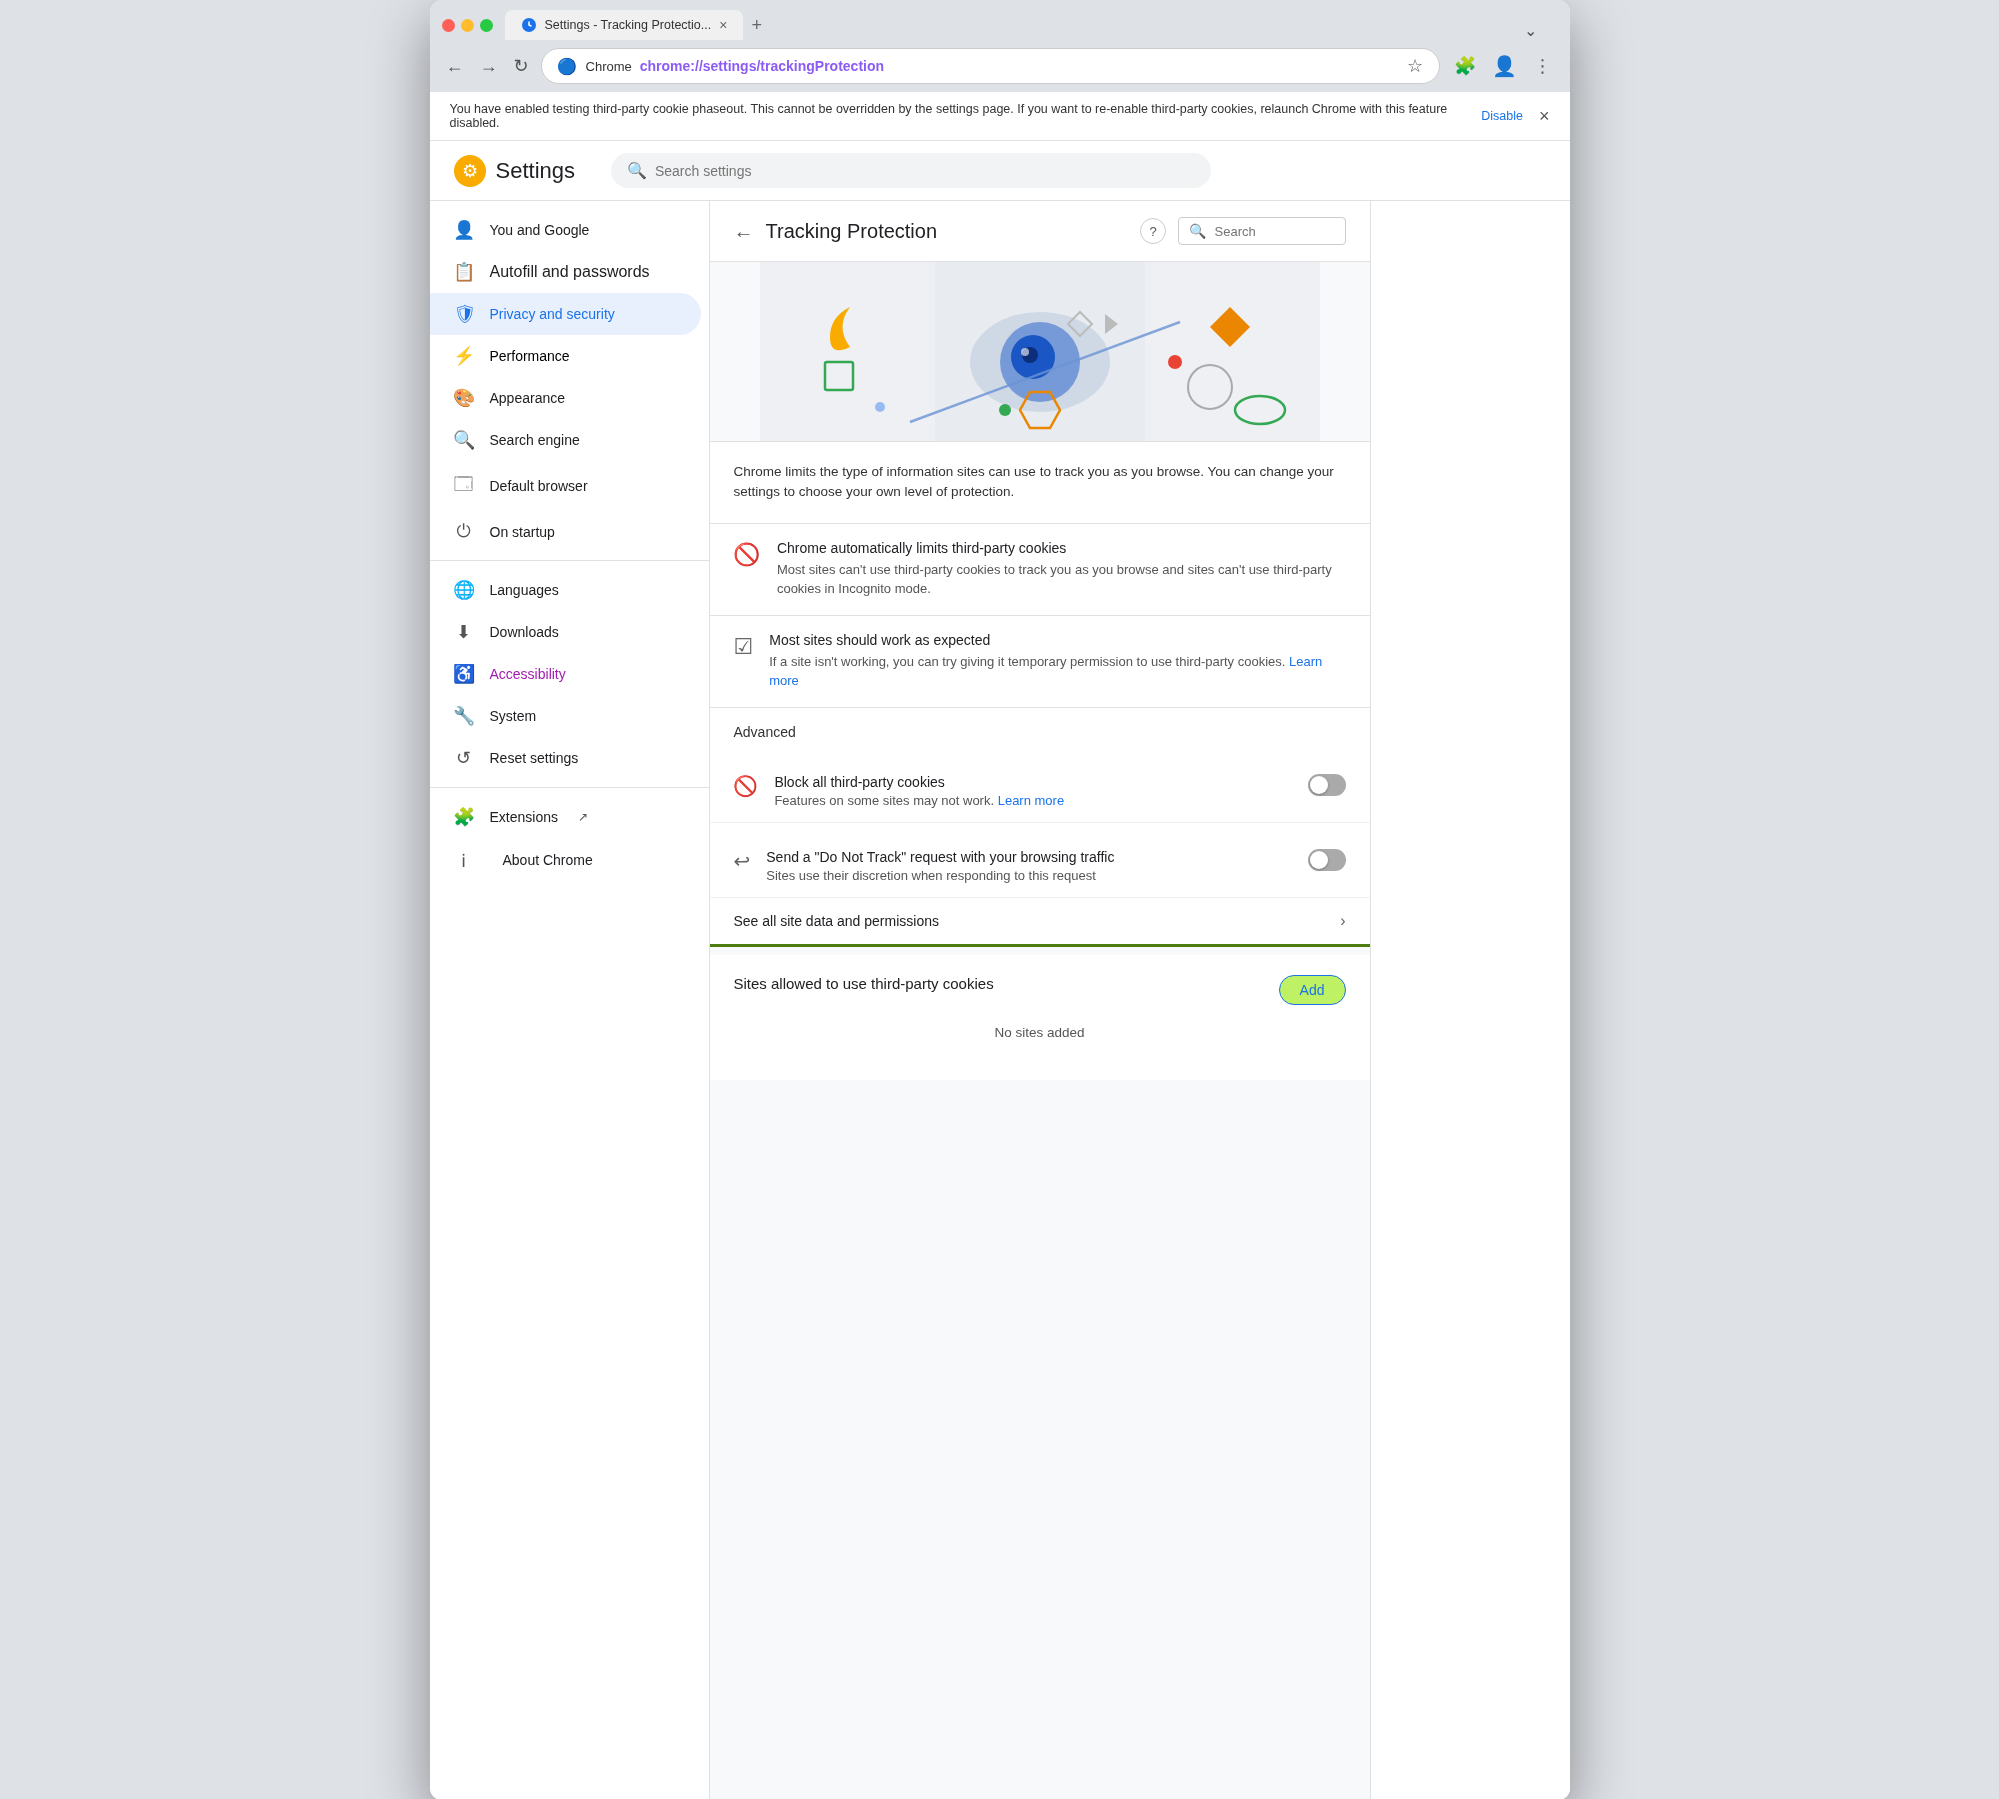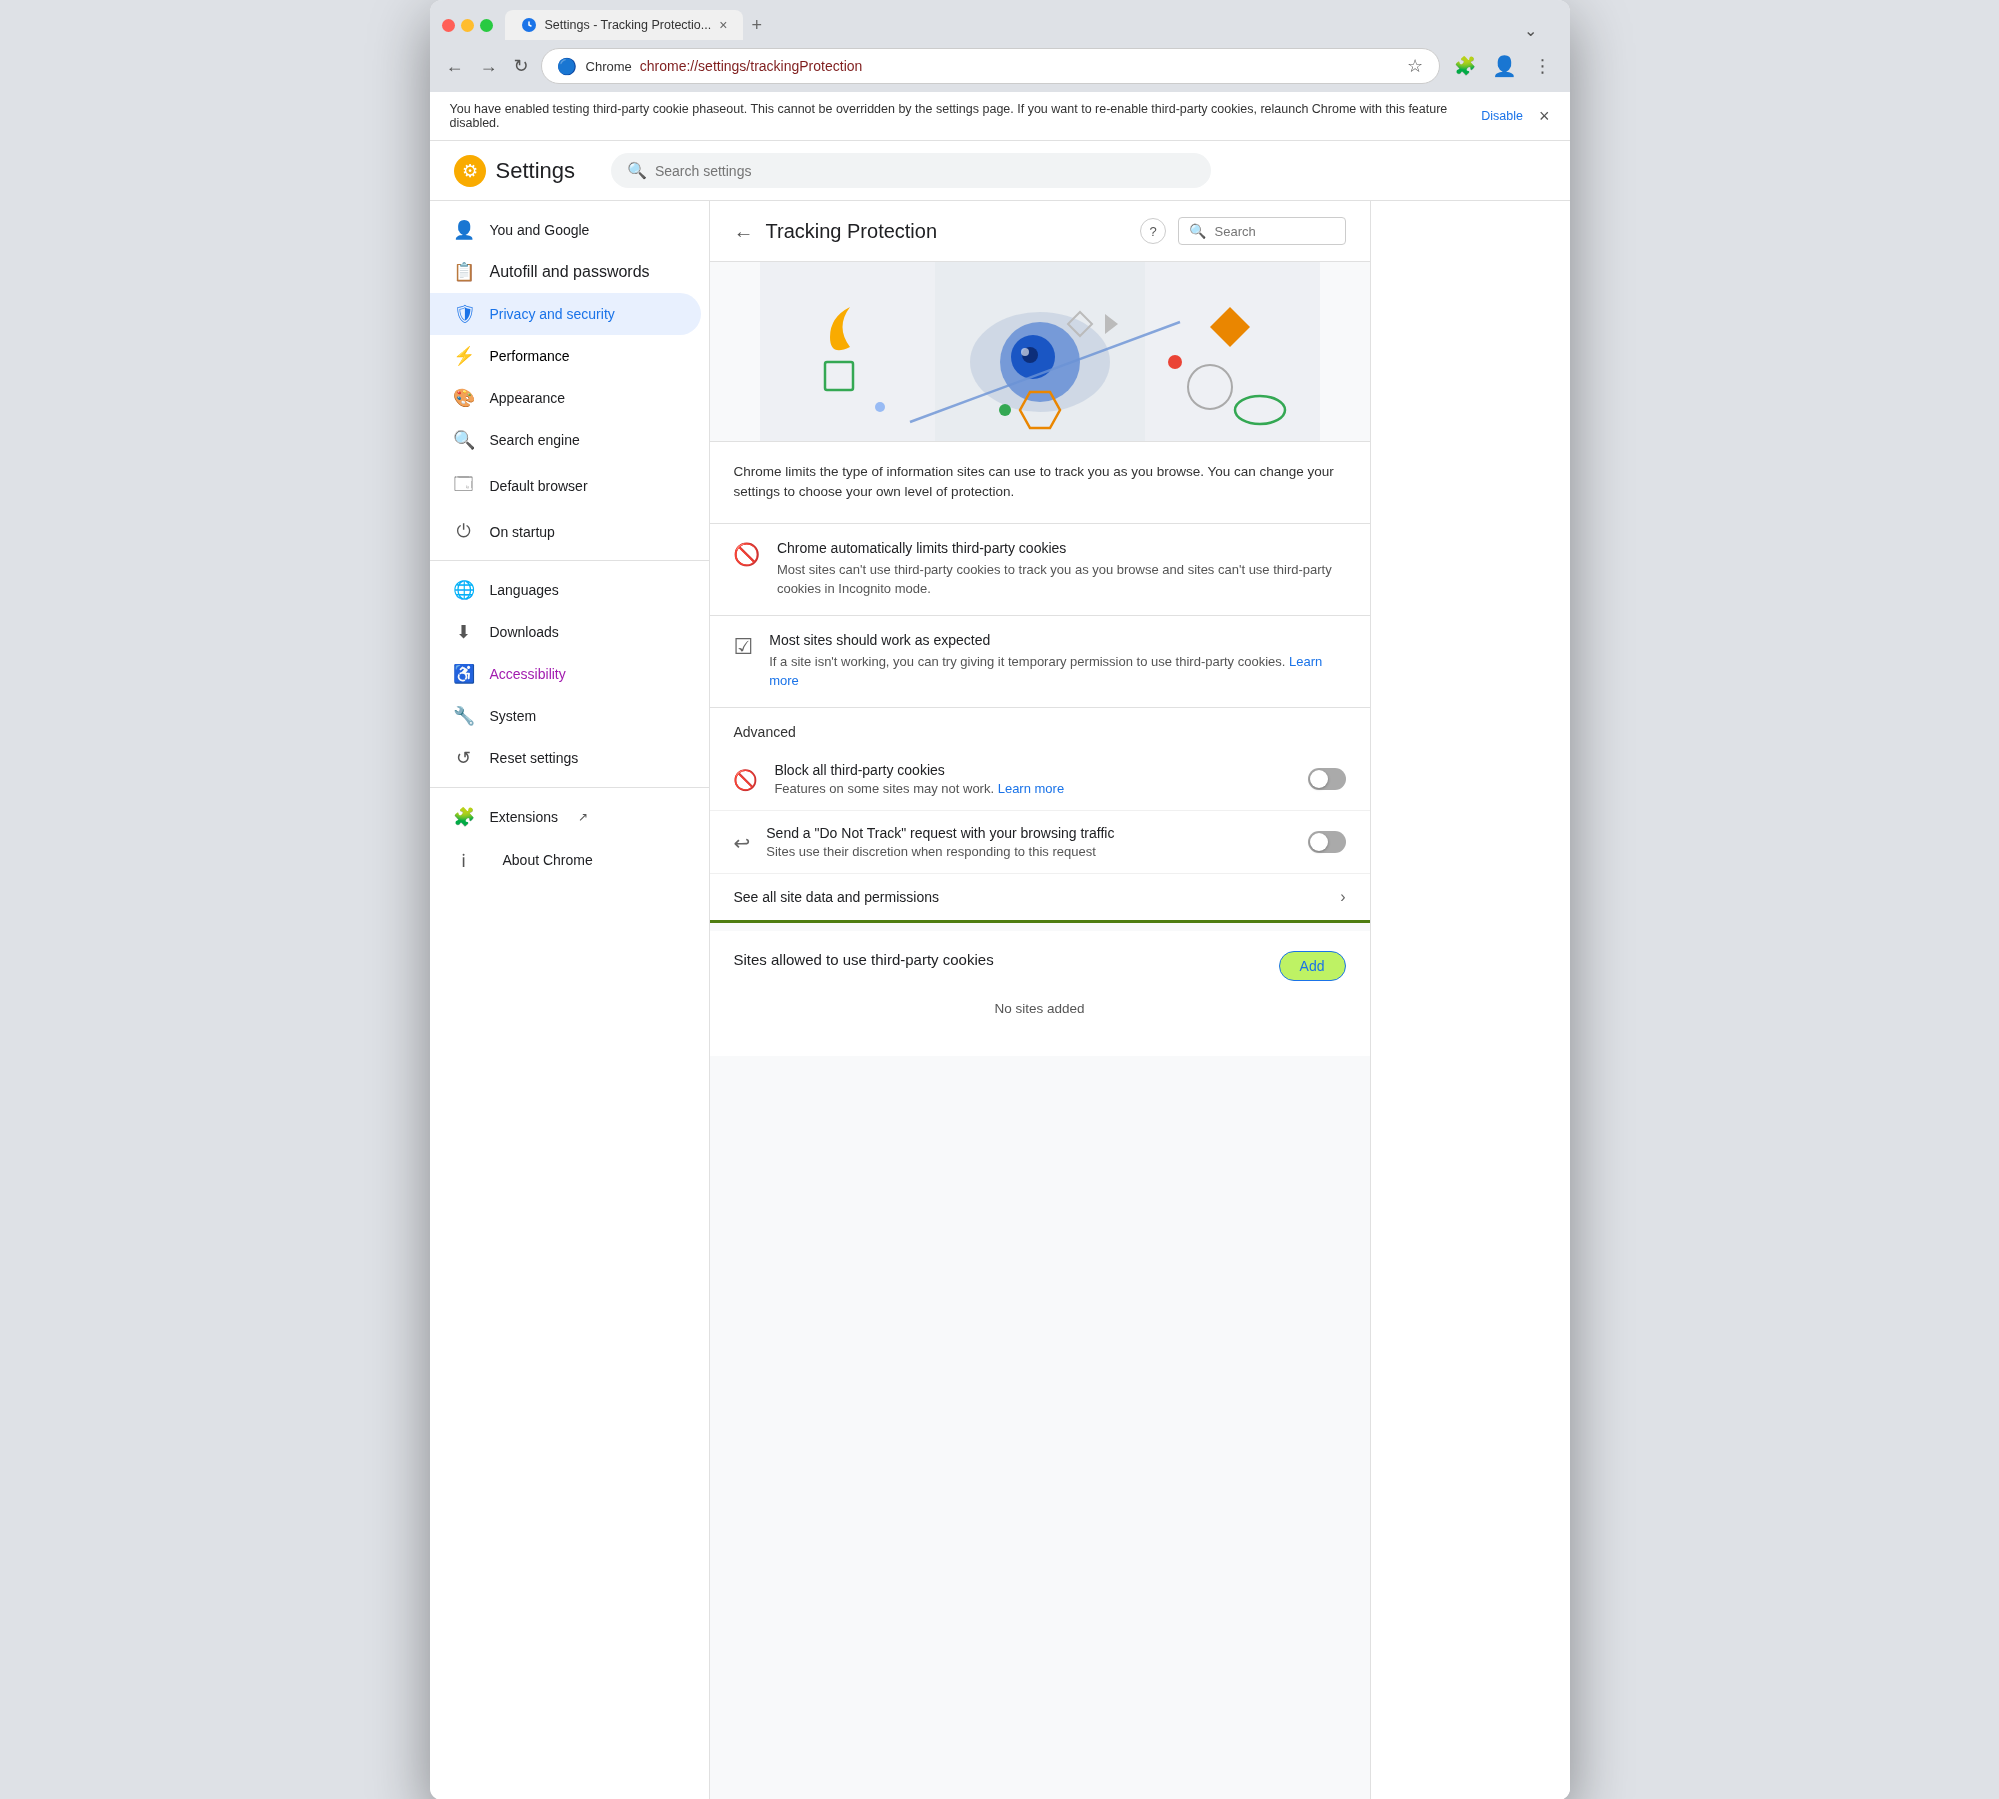--- a/index.html
+++ b/index.html
@@ -61,21 +61,21 @@
       border-radius: 24px;
       padding: 6px 16px;
       display: flex;
       align-items: center;
       gap: 8px;
       font-size: 14px;
       color: #333;
       border: 1px solid #ccc;
     }
     .address-bar-icon { color: #1a73e8; font-size: 16px; }
-    .address-text { flex: 1; font-size: 14px; color: #7f1d1d; }
+    .address-text { flex: 1; font-size: 14px; color: #8b5cf6; font-weight: bold; }
     .nav-actions { display: flex; gap: 4px; align-items: center; }
     .nav-action-btn { background: none; border: none; cursor: pointer; font-size: 18px; color: #555; padding: 6px; border-radius: 50%; }
     
     
     .info-bar {
       background: white;
       padding: 10px 20px;
       display: flex;
       align-items: center;
       font-size: 12.5px;
@@ -217,21 +217,21 @@
     .section-label { font-size: 14px; color: #333; font-weight: 500; }
     
     .toggle-item {
       background: white;
       padding: 14px 24px;
       display: flex;
       align-items: center;
       gap: 16px;
       border-bottom: 1px solid #f0f0f0;
     }
-    .toggle-content { flex: 1; }
+    .toggle-content { flex: 1; margin-top: 12px; }
     .toggle-title { font-size: 14px; color: #202124; margin-bottom: 3px; }
     .toggle-desc { font-size: 13px; color: #555; }
     .toggle-desc a { color: #1a73e8; text-decoration: none; }
     
     
     .toggle-switch {
       width: 38px;
       height: 22px;
       background: #aaa;
       border-radius: 11px;

